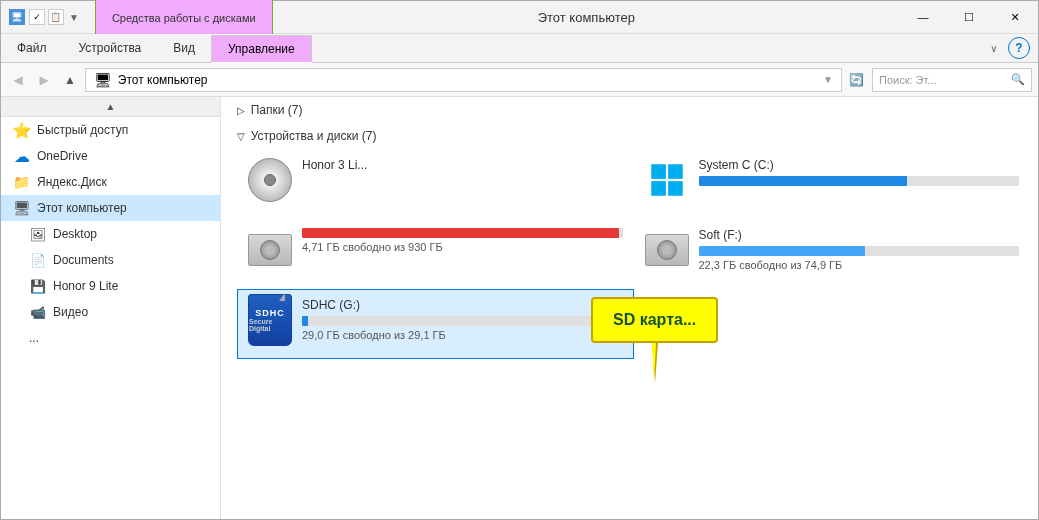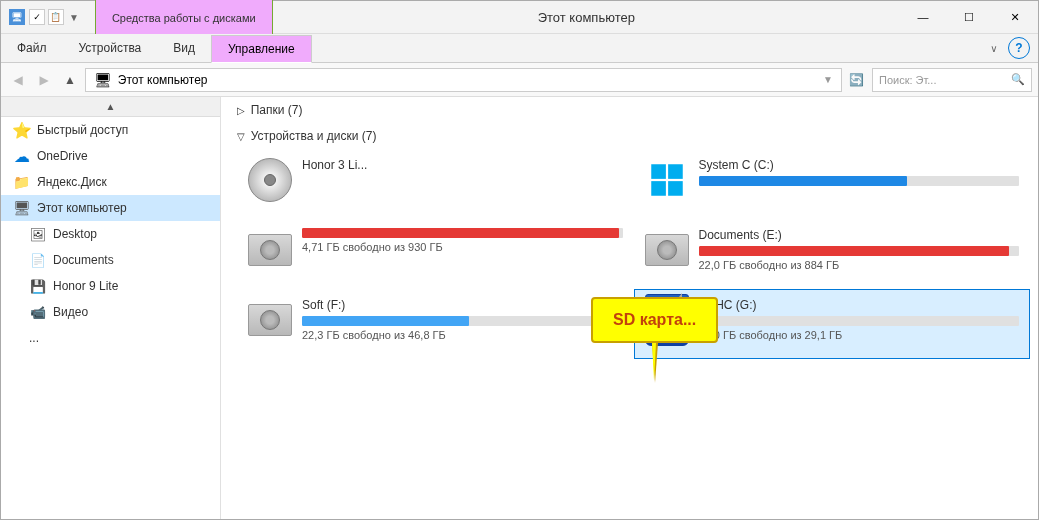--- a/index.html
+++ b/index.html
@@ -273,21 +273,21 @@
       position: absolute;
       z-index: 100;
     }
     .tooltip-box {
       background: #ffff00;
       border: 2px solid #c8a000;
       border-radius: 4px;
       padding: 12px 20px;
       font-size: 16px;
       font-weight: bold;
-      color: #c2410c;
+      color: #14532d;
       white-space: nowrap;
     }
     .optical-icon {
       width: 44px; height: 44px;
       background: radial-gradient(circle, #f0f0f0 20%, #d0d0d0 50%, #b0b0b0 80%);
       border-radius: 50%;
       border: 1px solid #888;
       position: relative;
     }
     .optical-icon::before {
@@ -500,43 +500,31 @@
             <div class="hdd-flat"></div>
           </div>
           <div class="drive-info">
             <div class="drive-bar-bg">
               <div class="drive-bar-fill bar-red" style="width:99%;"></div>
             </div>
             <div class="drive-free">4,71 ГБ свободно из 930 ГБ</div>
           </div>
         </div>
 
-        <div class="drive-item">
-          <div class="drive-icon">
-            <div class="hdd-flat"></div>
-          </div>
-          <div class="drive-info">
-            <div class="drive-name">Documents (E:)</div>
-            <div class="drive-bar-bg">
-              <div class="drive-bar-fill bar-red" style="width:97%;"></div>
-            </div>
-            <div class="drive-free">22,0 ГБ свободно из 884 ГБ</div>
-          </div>
-        </div>
 
         <div class="drive-item">
           <div class="drive-icon">
             <div class="hdd-flat"></div>
           </div>
           <div class="drive-info">
             <div class="drive-name">Soft (F:)</div>
             <div class="drive-bar-bg">
               <div class="drive-bar-fill bar-light-blue" style="width:52%;"></div>
             </div>
-            <div class="drive-free">22,3 ГБ свободно из 46,8 ГБ</div>
+            <div class="drive-free">22,3 ГБ свободно из 74,9 ГБ</div>
           </div>
         </div>
 
         <div class="drive-item selected" style="background:#d8eeff; border-color:#0078d7;">
           <div class="drive-icon">
             <div class="sdhc-icon">
               <div class="sdhc-label-top">SDHC</div>
               <div class="sdhc-label-bottom">Secure Digital</div>
             </div>
           </div>

